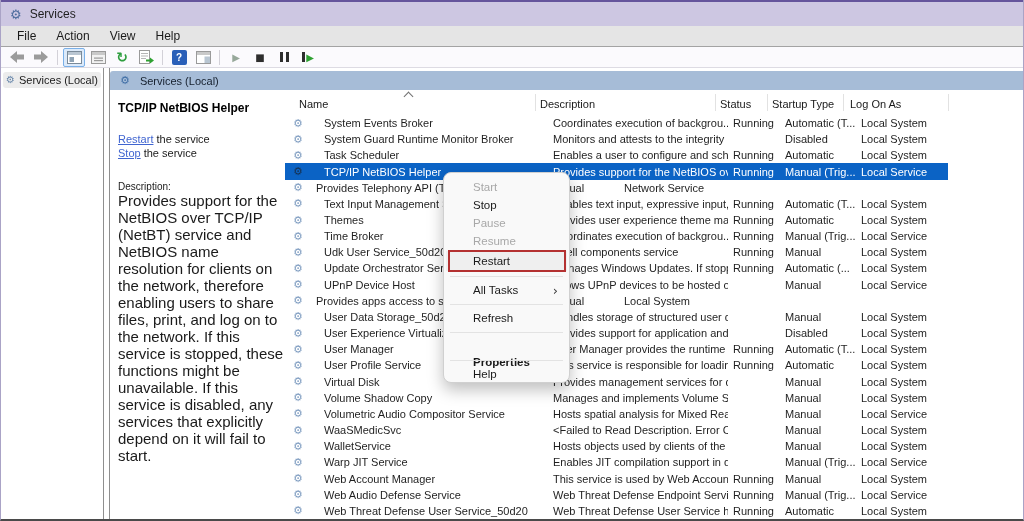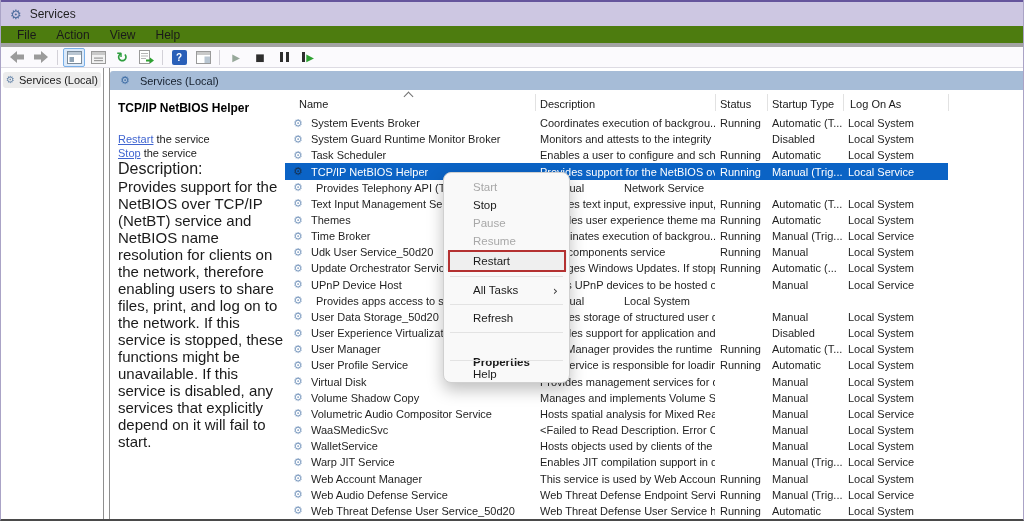--- a/index.html
+++ b/index.html
@@ -8,22 +8,22 @@
   #app { width:1024px; height:521px; position:relative; background:#fff;
          border-left:1px solid #aaa3c6; border-right:1px solid #aaa3c6; border-bottom:2px solid #4a4a4a; }
 
   
   .titlebar { height:26px; background:#cdc7e2; border-top:2px solid #65559c;
               display:flex; align-items:center; padding-left:9px; }
   .titlebar .app-icon { font-size:13px; color:#4f6d9e; line-height:1; margin-right:8px; }
   .titlebar .title-text { font-size:12px; color:#1f1f1f; }
 
   
-  .menubar { height:21px; background:#4d7c0f; display:flex; align-items:center;
-             padding-left:6px; border-bottom:4px solid #a3a3a3; }
+  .menubar { height:21px; background:#e5e5e5; display:flex; align-items:center;
+             padding-left:6px; border-bottom:1px solid #a3a3a3; }
   .menubar .menu-item { font-size:12px; color:#1a1a1a; padding:2px 10px; cursor:default; }
 
   
   .toolbar { height:21px; background:#fbfafd; display:flex; align-items:center;
              padding-left:4px; border-bottom:1px solid #dddbe3; }
   .tbtn { width:22px; height:19px; display:flex; align-items:center; justify-content:center; margin:0 1px; }
   .tbtn svg { display:block; }
   .tbtn.active { border:1px solid #7ab0e8; background:#dceafa; border-radius:2px; }
   .tsep { width:1px; height:15px; background:#d3d1d8; margin:0 4px; }
   .glyph-refresh { color:#2f9e3f; font-size:14px; font-weight:bold; font-family:"DejaVu Sans",sans-serif; }
@@ -51,35 +51,35 @@
                   display:flex; align-items:center; padding-left:10px; gap:10px;
                   border-top-left-radius:3px; }
   .panel-header .gear { font-size:11px; color:#3f6ea5; line-height:1; font-family:"DejaVu Sans",sans-serif; }
   .panel-header .lbl { font-size:11px; color:#16202e; }
 
   
   .detail-pane { position:absolute; left:0; top:22px; bottom:0; width:175px; padding:11px 0 0 8px; }
   .svc-title { font-size:12px; font-weight:bold; color:#000; }
   .svc-links { margin-top:17px; font-size:11px; color:#1a1a1a; line-height:14px; }
   .svc-links a { color:#4065d0; text-decoration:underline; cursor:pointer; }
-  .desc-label { font-size:16px; color:#1a1a1a; }
+  .desc-label { margin-top:21px; font-size:10px; color:#1a1a1a; }
   .desc-text { margin-top:0; font-size:15px; line-height:17px; color:#1a1a1a; width:170px; }
 
   
   .list-pane { position:absolute; left:175px; top:22px; right:0; bottom:0; overflow:hidden; }
   .list-header { position:relative; height:25px;text-align:right; }
   .col-label { position:absolute; bottom:5px; font-size:11px; color:#1a1a1a; white-space:nowrap; }
   .col-sep { position:absolute; top:4px; width:1px; height:17px; background:#e2e2e2; }
   .sort-caret { position:absolute; left:120px; top:3px; width:7px; height:7px;
                 border-left:1px solid #707070; border-top:1px solid #707070; transform:rotate(45deg); }
   .rows { position:absolute; top:25px; left:0; right:0; bottom:0; }
   .svc-row { display:flex; align-items:center; height:16.16px; width:663px; font-size:11px; color:#1f1f1f; }
   .svc-row .c-icon { width:26px; text-align:center; font-size:11px; color:#7e9cc0; line-height:1;
                      font-family:"DejaVu Sans",sans-serif; flex:0 0 26px; }
-  .svc-row .c-name { flex:0 0 224px; white-space:nowrap; overflow:hidden; }
+  .svc-row .c-name { flex:0 0 224px; white-space:nowrap; overflow:hidden;margin-left:13px; }
   .svc-row .c-desc { flex:0 0 180px; padding-left:5px; white-space:nowrap; overflow:hidden; }
   .svc-row .c-status { flex:0 0 52px; padding-left:5px; white-space:nowrap; overflow:hidden; }
   .svc-row .c-startup { flex:0 0 76px; padding-left:5px; white-space:nowrap; overflow:hidden; }
   .svc-row .c-logon { flex:0 0 105px; padding-left:5px; white-space:nowrap; overflow:hidden; }
   .svc-row.selected { background:#0b63c5; color:#fff; }
   .svc-row.selected .c-icon { color:#16304f; }
 
   
   .context-menu { position:absolute; left:333px; top:104px; width:127px; height:211px;
                   background:#f9f9f9; border:1px solid #d0d0d0; border-radius:8px;

